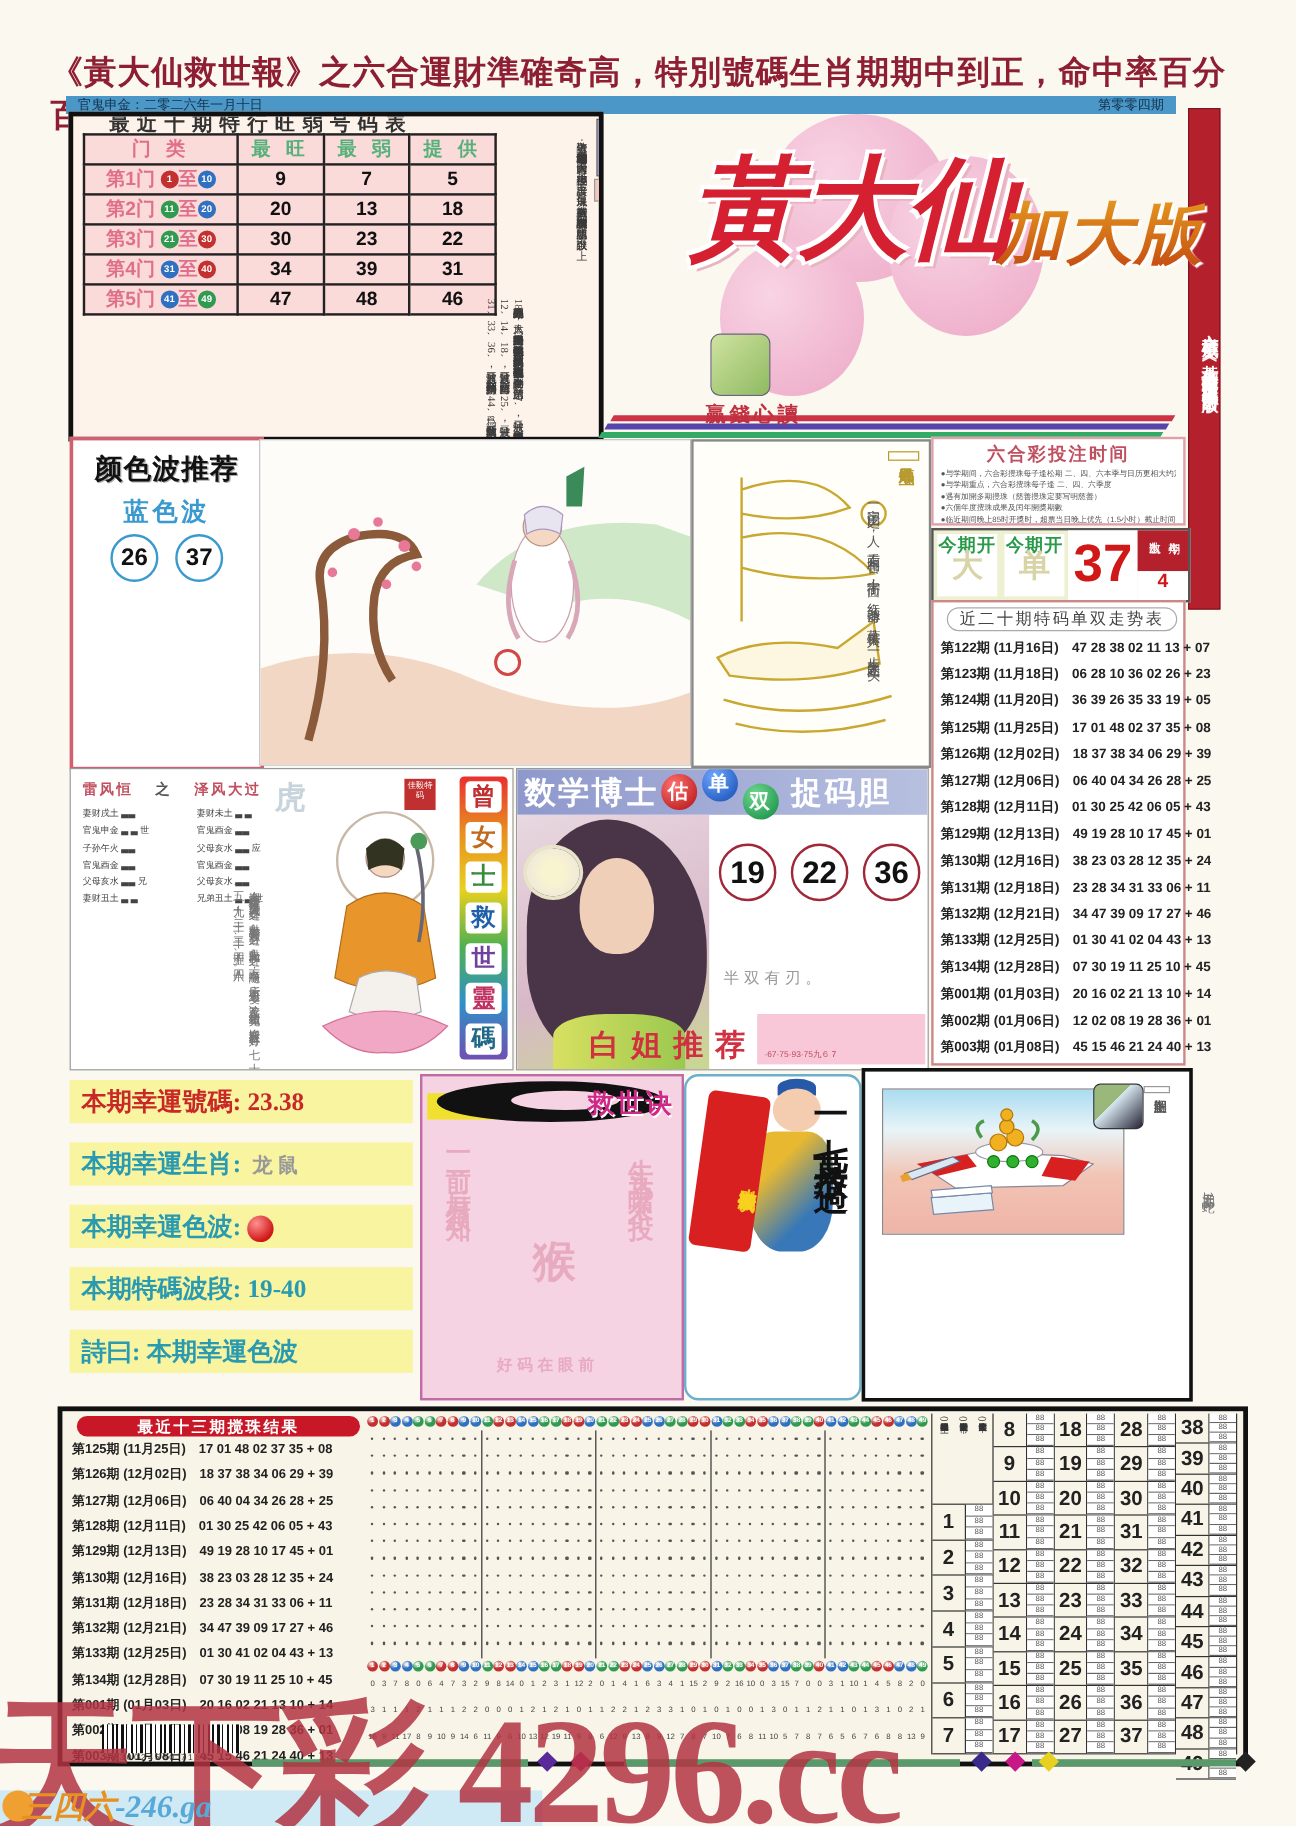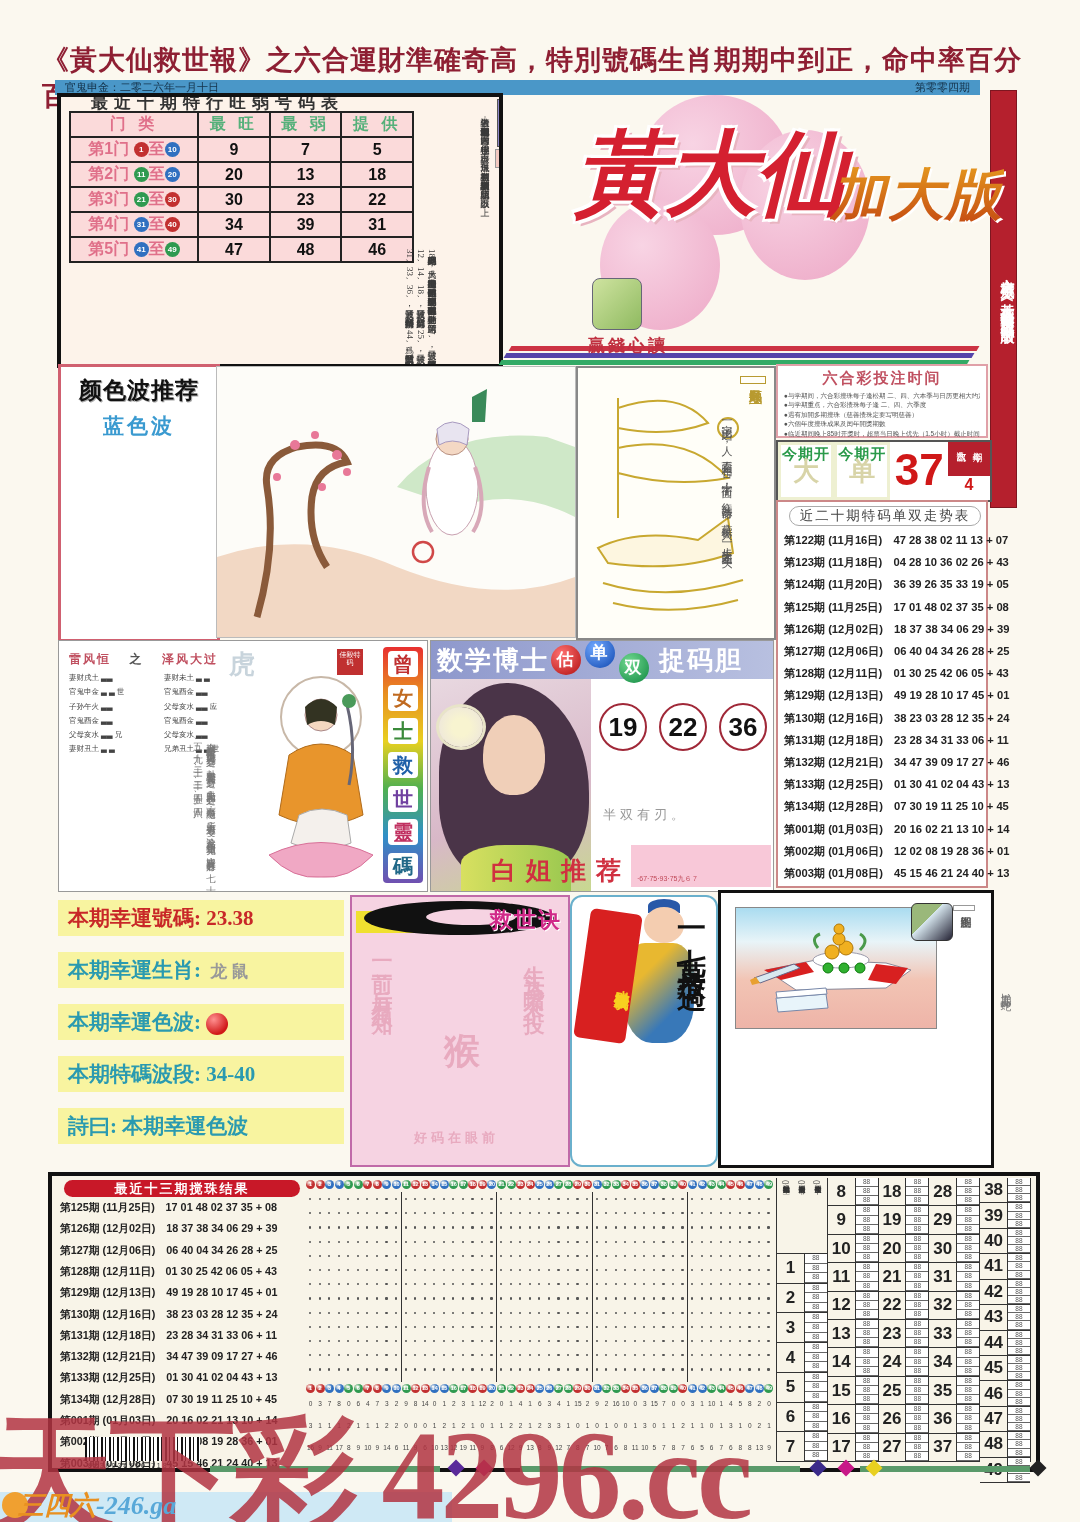--- a/index.html
+++ b/index.html
@@ -251,20 +251,21 @@
   <div class="stripe" style="left:505px;top:353px;width:468px;background:#5544aa;"></div>
   <div class="stripe" style="left:500px;top:360px;width:468px;background:#33aa66;"></div>
   <div class="abs heart-icon"></div>
   <div class="abs winheart serif">贏錢心讀</div>
 
   <div class="abs cwave">
     <h3>颜色波推荐</h3>
     <div id="cwave-groups">
         <div>
      <div class="cw-label serif" style="color:#3a9ad0">蓝色波</div>
+     <div><span class="cw-circ" style="border-color:#3a9ad0">26</span><span class="cw-circ" style="border-color:#3a9ad0">37</span></div>
         </div>
       </div>
   </div>
 
   <div class="abs paint1">
     <svg width="358" height="270" viewBox="0 0 358 270">
       <rect width="358" height="270" fill="#fdfcf8"></rect>
       <path d="M180 120 Q230 60 330 70 L358 80 L358 150 Q300 120 240 140 Z" fill="#cfe8c8"></path>
       <path d="M0 270 L0 190 Q90 160 180 200 Q280 240 358 210 L358 270 Z" fill="#f2d8c4"></path>
       <path d="M40 250 Q60 180 50 120 Q45 90 80 80 Q120 72 130 95 Q100 100 95 130 Q90 170 110 200" fill="none" stroke="#8a5a3a" stroke-width="7"></path>
@@ -325,21 +326,21 @@
           <span class="vtext">今年期</span>
         </div>
       <div class="w">4</div>
     </div>
   </div>
 
   <div class="abs trendbox">
     <div class="trend-title serif">近二十期特码单双走势表</div>
     <div id="trend-rows">
         <div class="trow">第122期 (11月16日)　47 28 38 02 11 13 + 07</div>
-        <div class="trow">第123期 (11月18日)　04 28 10 36 02 26 + 43</div>
+        <div class="trow">第123期 (11月18日)　06 28 10 36 02 26 + 23</div>
         <div class="trow">第124期 (11月20日)　36 39 26 35 33 19 + 05</div>
         <div class="trow">第125期 (11月25日)　17 01 48 02 37 35 + 08</div>
         <div class="trow">第126期 (12月02日)　18 37 38 34 06 29 + 39</div>
         <div class="trow">第127期 (12月06日)　06 40 04 34 26 28 + 25</div>
         <div class="trow">第128期 (12月11日)　01 30 25 42 06 05 + 43</div>
         <div class="trow">第129期 (12月13日)　49 19 28 10 17 45 + 01</div>
         <div class="trow">第130期 (12月16日)　38 23 03 28 12 35 + 24</div>
         <div class="trow">第131期 (12月18日)　23 28 34 31 33 06 + 11</div>
         <div class="trow">第132期 (12月21日)　34 47 39 09 17 27 + 46</div>
         <div class="trow">第133期 (12月25日)　01 30 41 02 04 43 + 13</div>
@@ -415,21 +416,21 @@
     <div class="baijie serif">白姐推荐</div>
     <div class="pinkbox">
         <span>·67·75·93·75九６７</span>
       </div>
   </div>
 
   <div id="lucky-rows">
       <div class="abs luckyrow serif lucky-red" style="top: 900px;">本期幸運號碼: 23.38 </div>
       <div class="abs luckyrow serif lucky-blue" style="top: 952px;">本期幸運生肖: <span class="zod">龙</span><span class="zod">鼠</span></div>
       <div class="abs luckyrow serif lucky-blue" style="top: 1004px;">本期幸運色波: <span class="redball"></span></div>
-      <div class="abs luckyrow serif lucky-blue" style="top: 1056px;">本期特碼波段: 34-40 </div>
+      <div class="abs luckyrow serif lucky-blue" style="top: 1056px;">本期特碼波段: 19-40 </div>
       <div class="abs luckyrow serif lucky-blue" style="top: 1108px;">詩曰: 本期幸運色波 </div>
     </div>
 
   <div class="abs jiubox">
     <div class="swoosh">
         <div class="y"></div>
         <div class="b1"></div>
         <div class="b2"></div>
       </div>
     <div class="jiu-title serif">救世诀</div>

